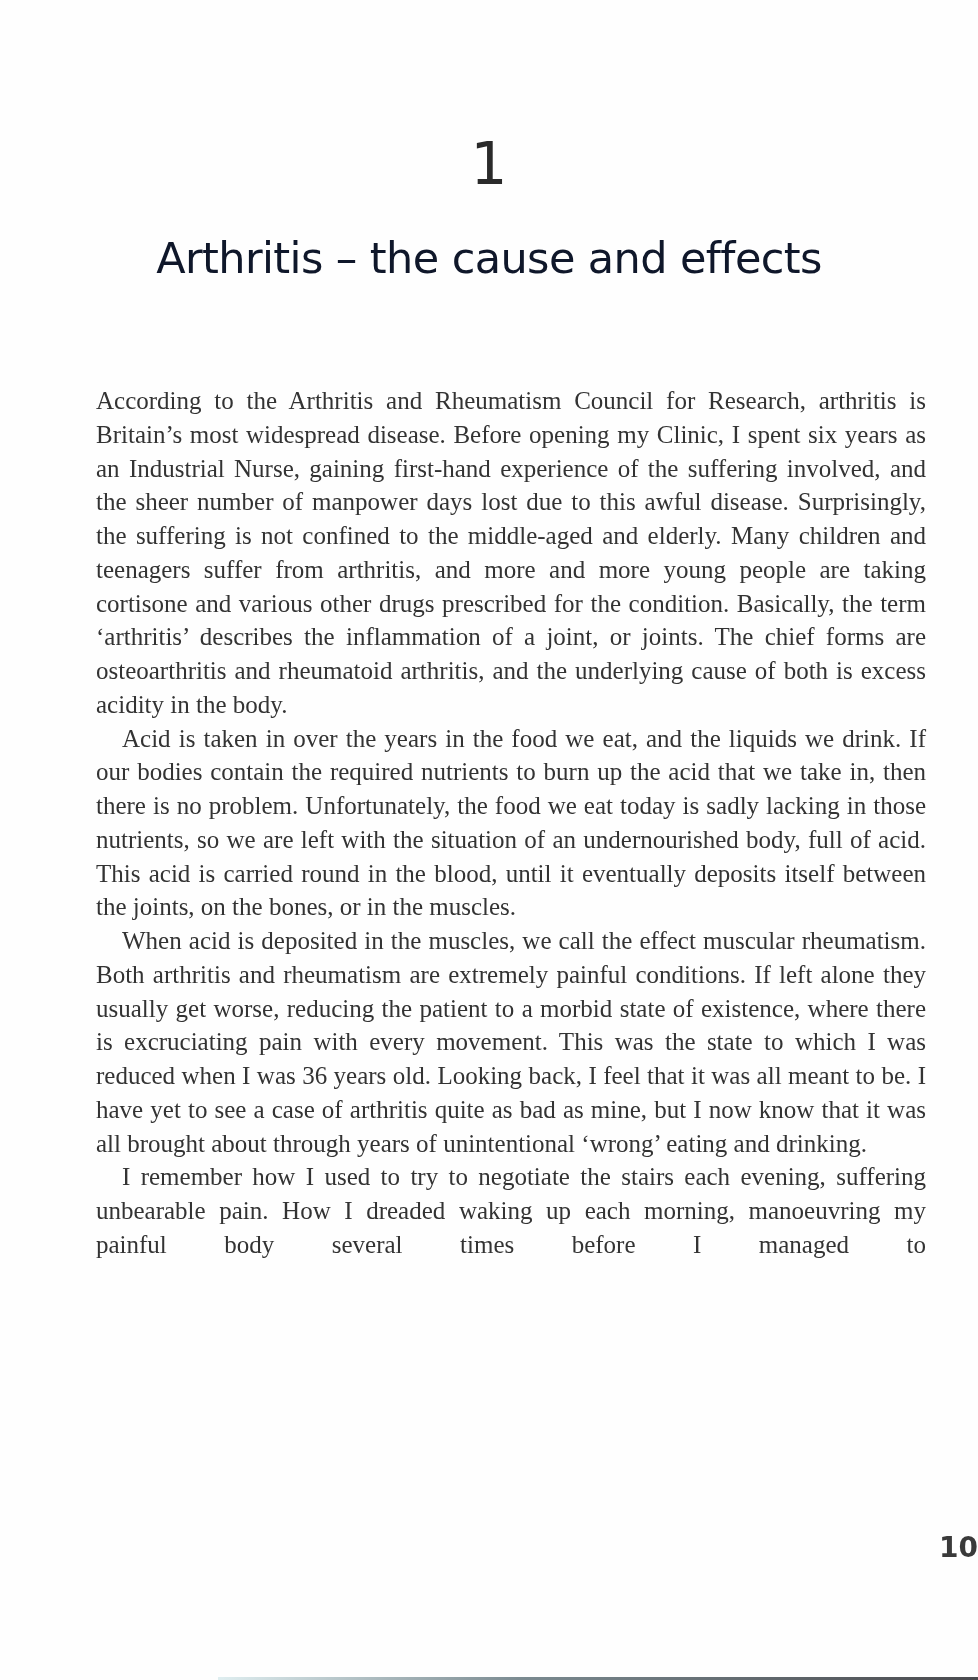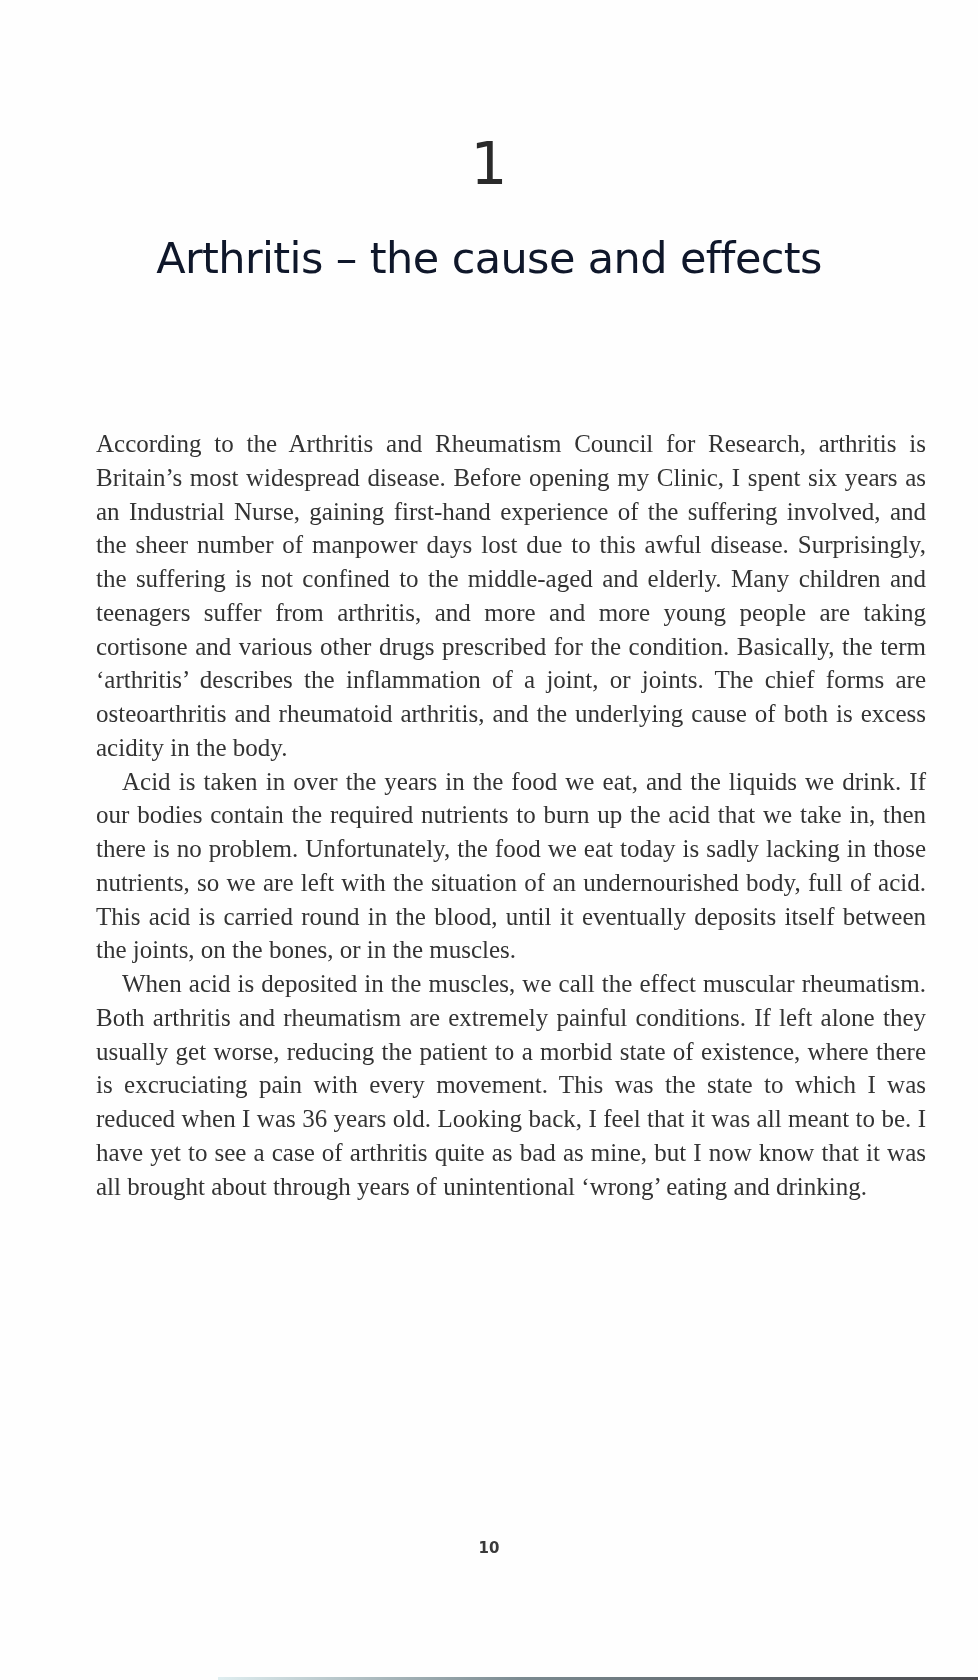--- a/index.html
+++ b/index.html
@@ -44,42 +44,41 @@
     .body-text {
       position: absolute;
       top: 384px;
       left: 96px;
       width: 830px;
       font-family: "Liberation Serif", "DejaVu Serif", serif;
       font-size: 25px;
       line-height: 33.75px;
       text-align: justify;
       color: #333333;
-      margin-top: 43px;
     }
     .body-text p {
       margin: 0;
       text-indent: 26px;
       hyphens: manual;
     }
     .body-text p.first {
       text-indent: 0;
     }
     .body-text p.last {
       text-align-last: justify;
     }
     .page-number {
       position: absolute;
       top: 1533px;
       left: 0;
       width: 978px;
-      text-align: center;
+      text-align: right;
       font-family: "DejaVu Sans", sans-serif;
       font-weight: bold;
-      font-size: 15px;
+      font-size: 28px;
       line-height: 30px;
       color: #3a3a3a;
     }
     .page-edge {
       position: absolute;
       left: 218px;
       right: 0;
       bottom: 0;
       height: 3px;
       background: linear-gradient(to right, #dfeef0, #7a8a90 40%, #4a4a4e);
@@ -88,17 +87,18 @@
 </head>
 <body>
 
 <h1 class="chapter-number">1</h1>
 <h2 class="chapter-title">Arthritis – the cause and effects</h2>
 
 <div class="body-text">
   <p class="first">According to the Arthritis and Rheumatism Council for Research, arthritis is Britain’s most widespread disease. Before opening my Clinic, I spent six years as an Industrial Nurse, gaining first-hand experience of the suffering involved, and the sheer number of man­power days lost due to this awful disease. Surprisingly, the suffering is not confined to the middle-aged and elderly. Many children and teenagers suffer from arthritis, and more and more young people are taking cortisone and various other drugs prescribed for the con­dition. Basically, the term ‘arthritis’ describes the inflammation of a joint, or joints. The chief forms are osteoarthritis and rheumatoid arthritis, and the underlying cause of both is excess acidity in the body.</p>
   <p>Acid is taken in over the years in the food we eat, and the liquids we drink. If our bodies contain the required nutrients to burn up the acid that we take in, then there is no problem. Unfortunately, the food we eat today is sadly lacking in those nutrients, so we are left with the situation of an undernourished body, full of acid. This acid is carried round in the blood, until it eventually deposits itself between the joints, on the bones, or in the muscles.</p>
   <p>When acid is deposited in the muscles, we call the effect muscular rheumatism. Both arthritis and rheumatism are extremely painful conditions. If left alone they usually get worse, reducing the patient to a morbid state of existence, where there is excruciating pain with every movement. This was the state to which I was reduced when I was 36 years old. Looking back, I feel that it was all meant to be. I have yet to see a case of arthritis quite as bad as mine, but I now know that it was all brought about through years of unintentional ‘wrong’ eating and drinking.</p>
+  <p class="last">I remember how I used to try to negotiate the stairs each evening, suffering unbearable pain. How I dreaded waking up each morning, manoeuvring my painful body several times before I managed to</p>
 </div>
 
 <div class="page-number">10</div>
 
 <div class="page-edge"></div>
 
 </body></html>

